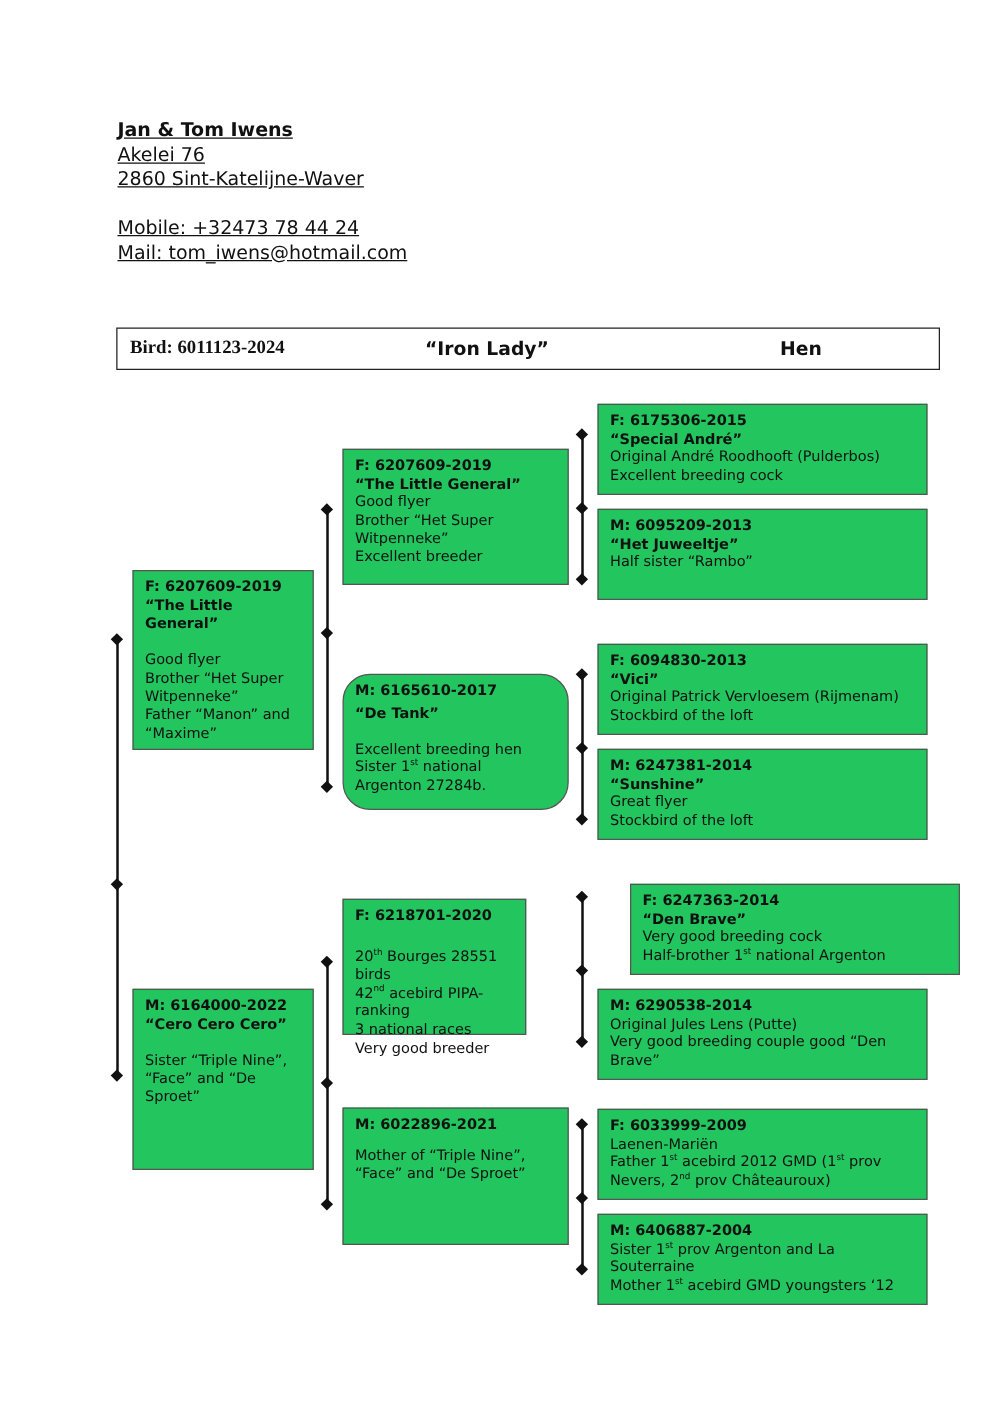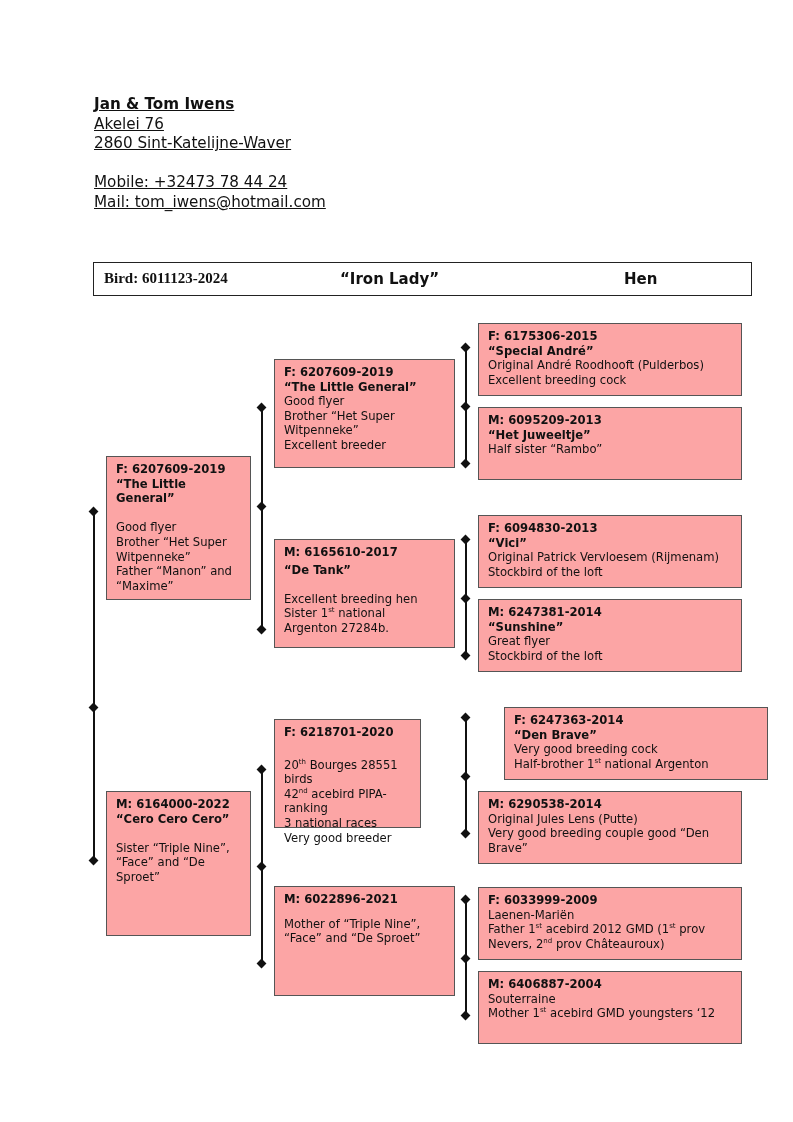--- a/index.html
+++ b/index.html
@@ -15,21 +15,21 @@
     position: absolute; left: 93px; top: 262px; width: 659px; height: 34px;
     border: 1.5px solid #222; box-sizing: border-box;
     font-weight: bold; font-size: 15px;
   }
   .bird-header span { position: absolute; top: 7px; }
   .bh-ring { left: 10px; font-family: Liberation Serif, serif; }
   .bh-name { left: 246px; }
   .bh-sex { left: 530px; }
 
   .card {
-    position: absolute; border: 1px solid #555; box-sizing: border-box; background: #fca5a5;
+    position: absolute; border: 1px solid #555; box-sizing: border-box; background: #22c55e;
     font-size: 11.6px; line-height: 14.6px; padding: 5px 9px;
   }
   .card .ring, .card .nick { font-weight: bold; }
   .card .gap { height: 14.6px; }
   .card sup { font-size: 7px; line-height: 0; }
 
   .vline { position: absolute; width: 2px; background: #111; }
   .dot { position: absolute; width: 7px; height: 7px; background: #111; transform: rotate(45deg); }
 </style>
 </head>
@@ -108,21 +108,21 @@
 
 <div class="card" style="left:274px; top:359px; width:181px; height:109px;">
   <div class="ring">F: 6207609-2019</div>
   <div class="nick">“The Little General”</div>
   <div>Good flyer</div>
   <div>Brother “Het Super</div>
   <div>Witpenneke”</div>
   <div>Excellent breeder</div>
 </div>
 
-<div class="card" style="left:274px; top:539px; width:181px; height:109px;">
+<div class="card" style="left:274px; top:539px; width:181px; height:109px;border-radius:22px;">
   <div class="ring">M: 6165610-2017</div>
   <div class="nick" style="margin-top:3px;">“De Tank”</div>
   <div class="gap"></div>
   <div>Excellent breeding hen</div>
   <div>Sister 1<sup>st</sup> national</div>
   <div>Argenton 27284b.</div>
 </div>
 
 <div class="card" style="left:274px; top:719px; width:147px; height:109px;">
   <div class="ring">F: 6218701-2020</div>
@@ -183,15 +183,16 @@
 
 <div class="card" style="left:478px; top:887px; width:264px; height:73px;">
   <div class="ring">F: 6033999-2009</div>
   <div>Laenen-Mariën</div>
   <div>Father 1<sup>st</sup> acebird 2012 GMD (1<sup>st</sup> prov</div>
   <div>Nevers, 2<sup>nd</sup> prov Châteauroux)</div>
 </div>
 
 <div class="card" style="left:478px; top:971px; width:264px; height:73px;">
   <div class="ring">M: 6406887-2004</div>
+  <div>Sister 1<sup>st</sup> prov Argenton and La</div>
   <div>Souterraine</div>
   <div>Mother 1<sup>st</sup> acebird GMD youngsters ‘12</div>
 </div>
 
 </body></html>

